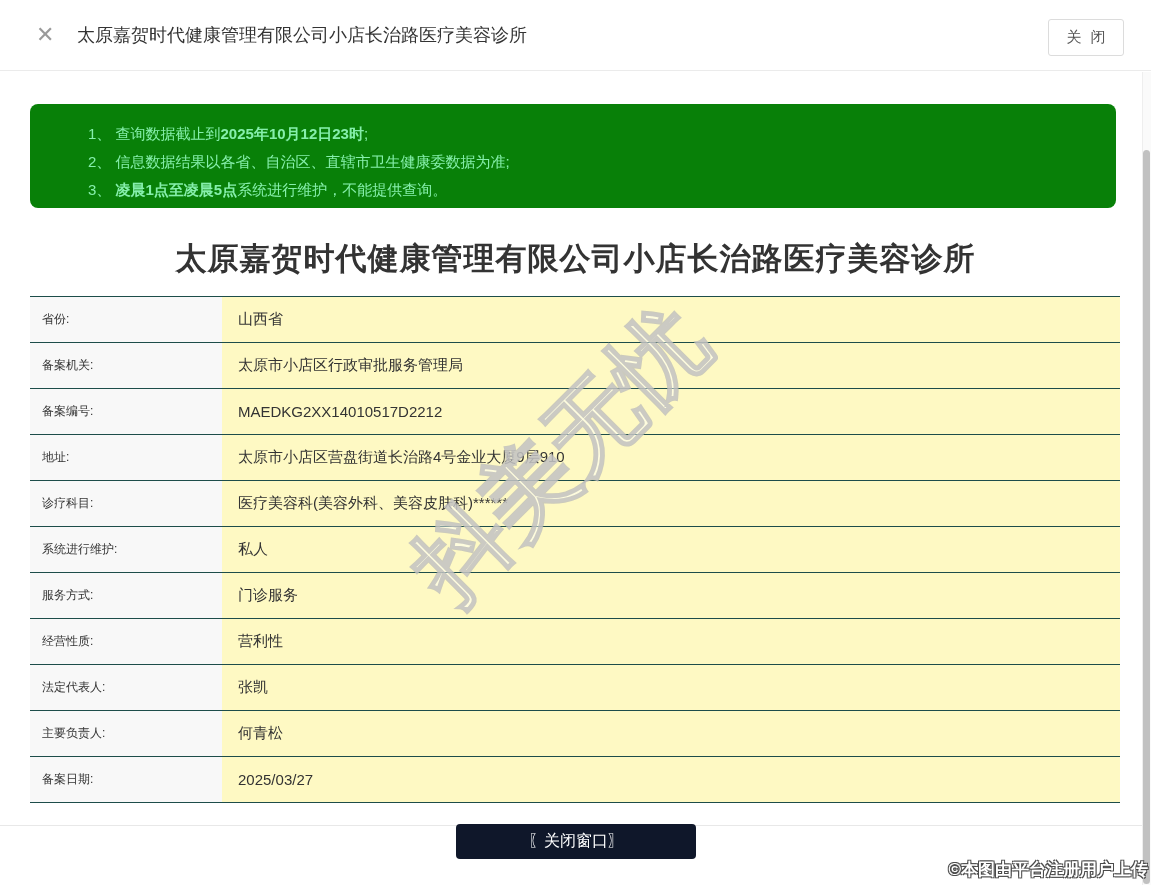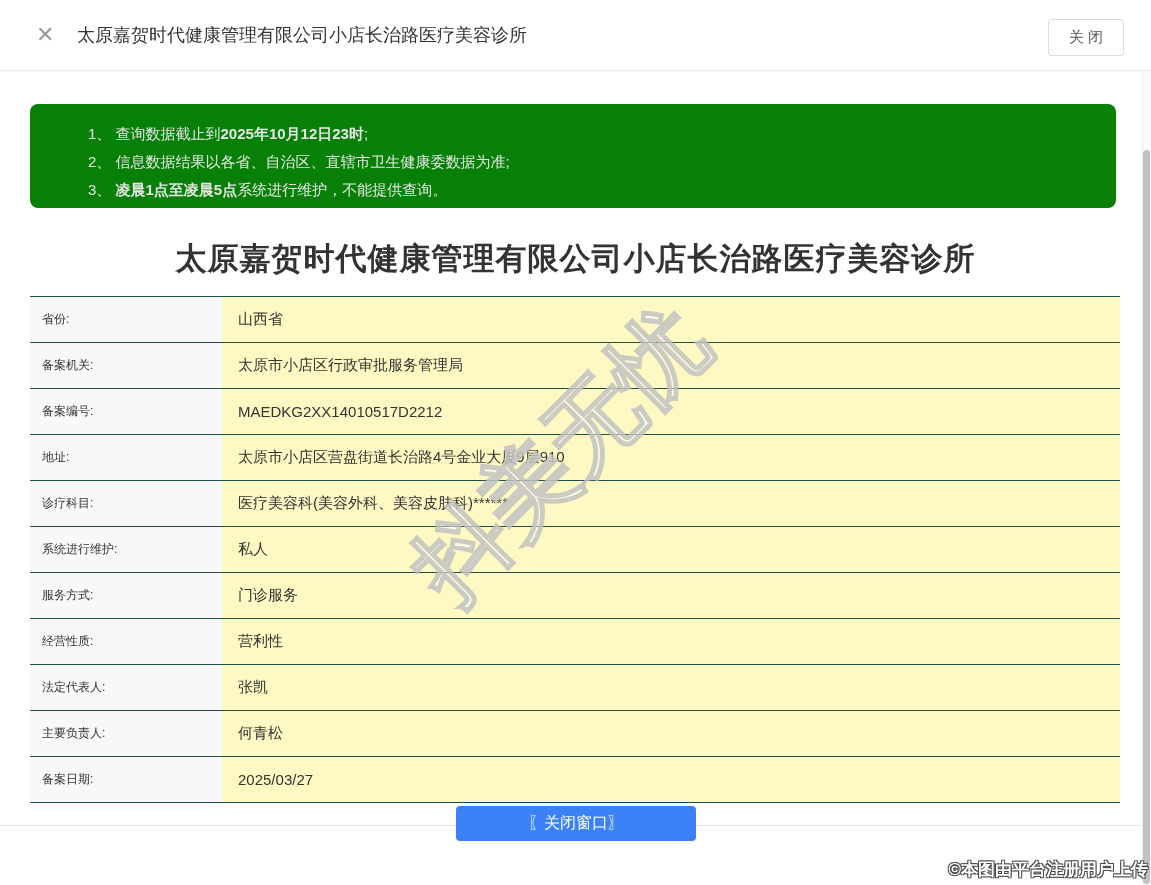--- a/index.html
+++ b/index.html
@@ -25,29 +25,29 @@
   }
   .header-title {
     position: absolute; left: 77px; top: 50%; transform: translateY(-50%);
     font-size: 18px; color: #333;
   }
   .close-btn {
     position: absolute; right: 27px; top: 19px; width: 76px; height: 37px;
     background: #fff; border: 1px solid #dcdcdc; border-radius: 3px;
     font-size: 15px; color: #555; cursor: pointer;
     display: flex; align-items: center; justify-content: center;
-    font-family: Liberation Sans, sans-serif;
+    font-family: Liberation Mono, monospace;
   }
 
   
   .notice {
     position: absolute; left: 30px; top: 104px; width: 1086px; height: 104px;
     background: #088008; border-radius: 8px;
     padding: 16px 20px 0 58px;
-    color: #e5e5e5; font-size: 15px; line-height: 28px;
+    color: #86efac; font-size: 15px; line-height: 28px;
   }
   .notice b { font-weight: bold; }
 
   
   .page-title {
     position: absolute; left: 0; top: 238px; width: 1151px;
     text-align: center; font-size: 31px; font-weight: bold; color: #333;
     letter-spacing: 1px;
   }
 
@@ -67,22 +67,22 @@
   .cell-value {
     flex: 1; font-size: 15px; color: #333;
     display: flex; align-items: center; padding-left: 16px; background: #fef9c3;
   }
 
   
   .bottom-divider {
     position: absolute; left: 0; top: 825px; width: 1151px; height: 1px; background: #e8e8e8;
   }
   .close-window-btn {
-    position: absolute; left: 456px; top: 806px; width: 240px; height: 35px;
-    background: #3b82f6; color: #fff; border: none; border-radius: 4px;
+    position: absolute; left: 456px; top: 824px; width: 240px; height: 35px;
+    background: #0f172a; color: #fff; border: none; border-radius: 4px;
     font-size: 16px; cursor: pointer; font-family: inherit;
     display: flex; align-items: center; justify-content: center;
   }
 
   
   .watermark-center {
     position: absolute; left: 330px; top: 390px; width: 460px; height: 130px;
     transform: rotate(-45deg);
     font-size: 92px; font-weight: bold; text-align: center; white-space: nowrap;
     color: rgba(255,255,255,0.45);

